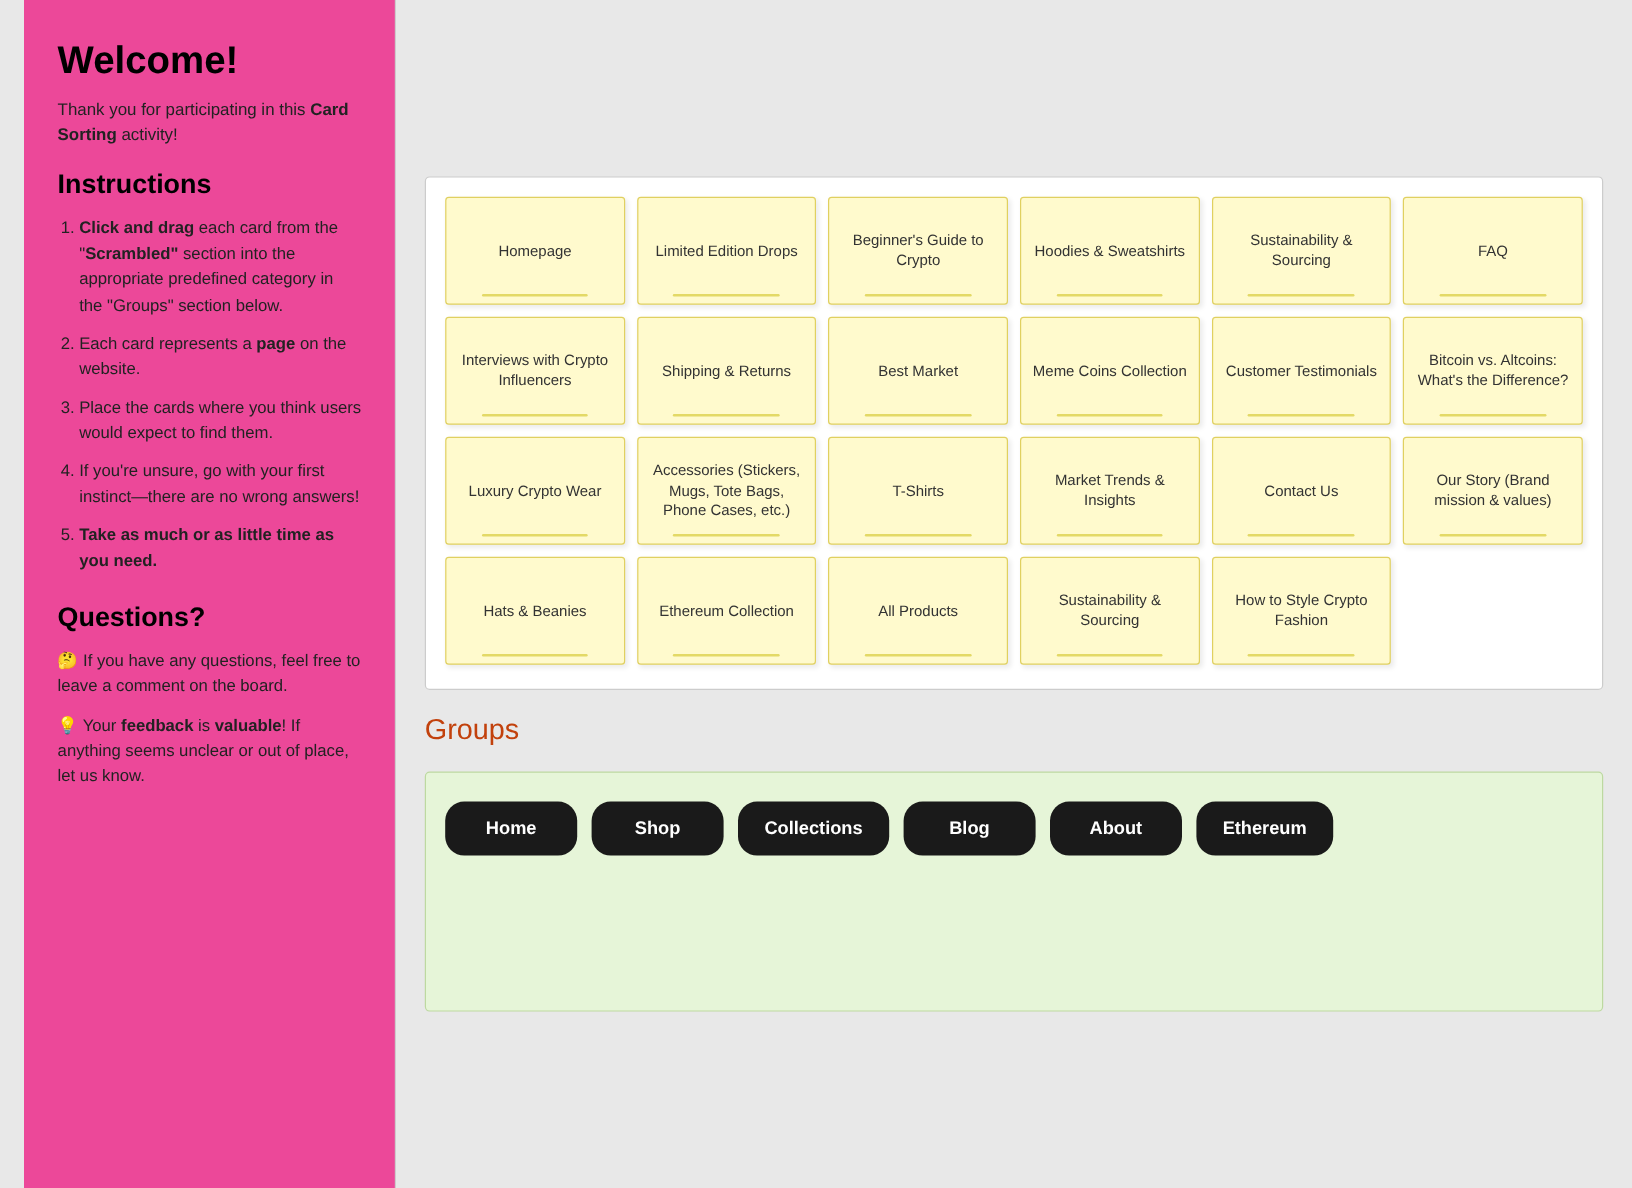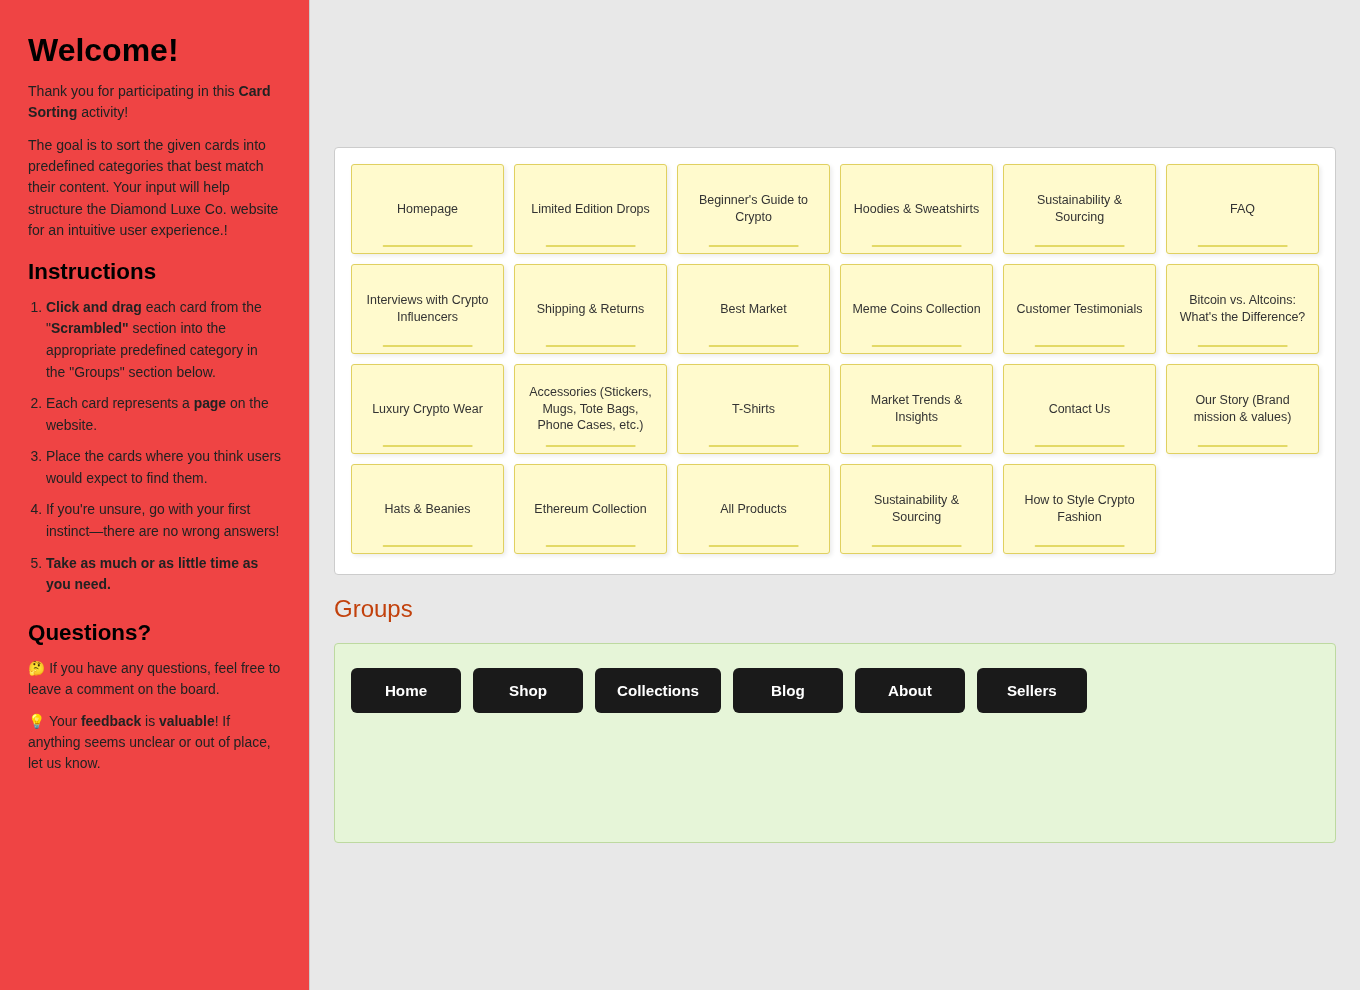--- a/index.html
+++ b/index.html
@@ -7,23 +7,24 @@
       font-family: Arial, sans-serif;
       background: #e8e8e8;
       display: flex;
       min-height: 990px;
     }
 
     
     .left-panel {
       width: 310px;
       min-width: 310px;
-      background: #ef4444;
+      background: #ec4899;
       padding: 32px 28px;
       border-right: 1px solid #ccc;
+      margin-left: 20px;
     }
     .left-panel h1 {
       font-size: 2rem;
       font-weight: 900;
       margin-bottom: 12px;
     }
     .left-panel p {
       font-size: 0.88rem;
       line-height: 1.5;
       margin-bottom: 12px;
@@ -121,37 +122,36 @@
       flex-direction: row;
       gap: 12px;
       flex-wrap: wrap;
       min-height: 200px;
       align-items: flex-start;
     }
     .group-btn {
       background: #1a1a1a;
       color: #fff;
       border: none;
-      border-radius: 6px;
+      border-radius: 16px;
       padding: 14px 22px;
       font-size: 0.95rem;
       font-weight: 700;
       cursor: pointer;
       min-width: 110px;
     }
   </style>
 </head>
 <body>
 
 <div class="left-panel">
   <h1>Welcome!</h1>
   <p>
     Thank you for participating in this <strong>Card Sorting</strong> activity!
   </p>
-  <p>The goal is to sort the given cards into predefined categories that best match their content. Your input will help structure the Diamond Luxe Co. website for an intuitive user experience.!</p>
 
   <h2>Instructions</h2>
   <ol>
     <li><strong>Click and drag</strong> each card from the "<strong>Scrambled"</strong> section into the appropriate predefined category in the "Groups" section below.</li>
     <li>Each card represents a <strong>page</strong> on the website.</li>
     <li>Place the cards where you think users would expect to find them.</li>
     <li>If you're unsure, go with your first instinct—there are no wrong answers!</li>
     <li><strong>Take as much or as little time as you need.</strong></li>
   </ol>
 
@@ -194,16 +194,16 @@
 
   <div>
     <h2 class="groups-label">Groups</h2>
   </div>
   <div class="groups-box" id="groups-box">
   <button class="group-btn">Home</button>
       <button class="group-btn">Shop</button>
       <button class="group-btn">Collections</button>
       <button class="group-btn">Blog</button>
       <button class="group-btn">About</button>
-      <button class="group-btn">Sellers</button>
+      <button class="group-btn">Ethereum</button>
     </div>
 
 </div>
 
 </body></html>

